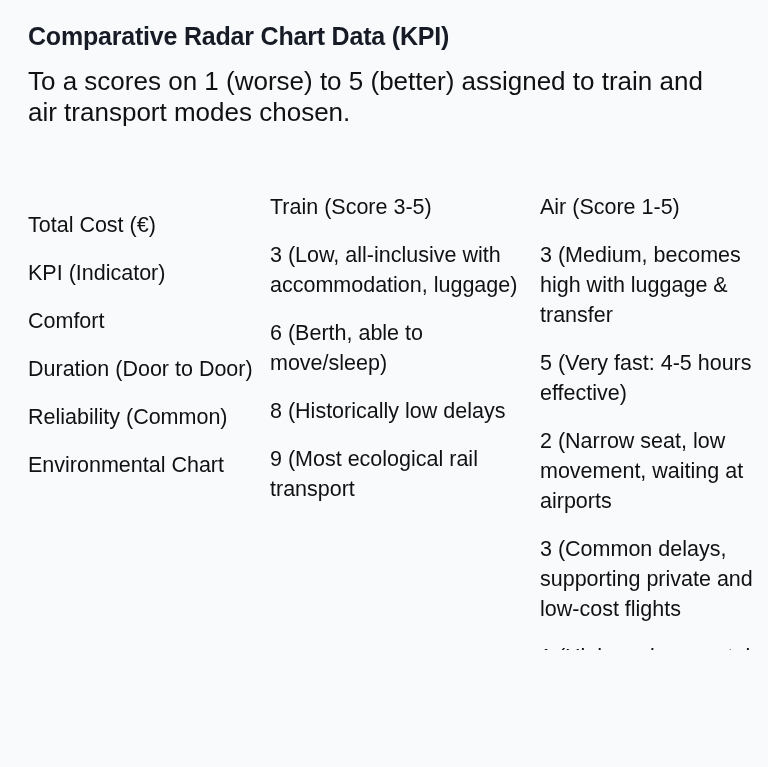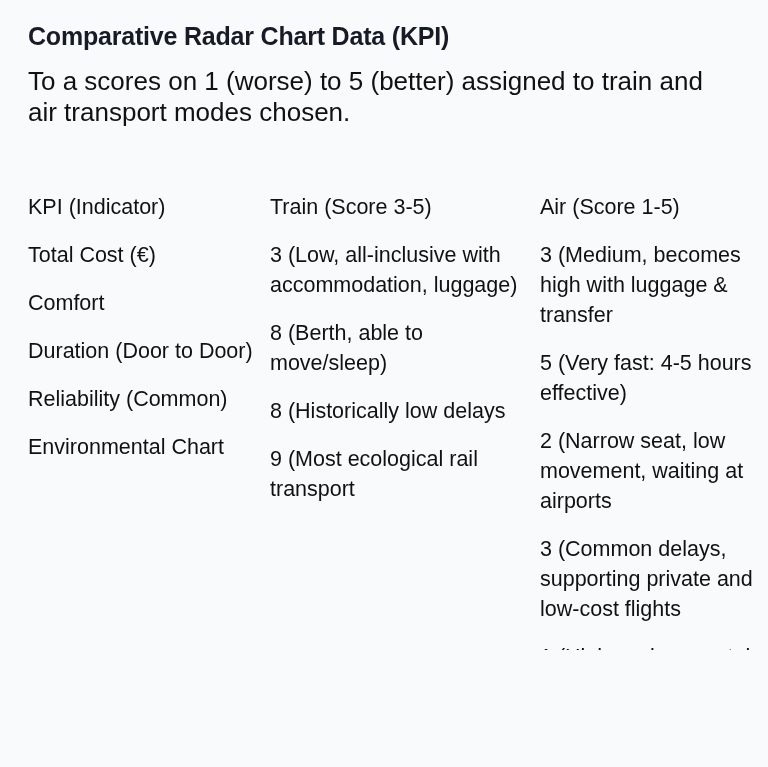--- a/index.html
+++ b/index.html
@@ -94,32 +94,32 @@
 </head>
 <body>
 
 <div class="page">
 
   <h1 class="doc-title">Comparative Radar Chart Data (KPI)</h1>
 
   <p class="doc-intro">To a scores on 1 (worse) to 5 (better) assigned to train and air transport modes chosen.</p>
 
   <div class="col col-kpi">
+    <div class="cell kpi-total">Total Cost (€)</div>
     <div class="cell col-header">KPI (Indicator)</div>
-    <div class="cell kpi-total">Total Cost (€)</div>
     <div class="cell kpi-comf">Comfort</div>
     <div class="cell kpi-dur">Duration (Door to Door)</div>
     <div class="cell kpi-rel">Reliability (Common)</div>
     <div class="cell kpi-env">Environmental Chart</div>
   </div>
 
   <div class="col col-train">
     <div class="cell col-header">Train (Score 3-5)</div>
     <div class="cell tr-total">3 (Low, all-inclusive with accommodation, luggage)</div>
-    <div class="cell tr-comf">8 (Berth, able to move/sleep)</div>
+    <div class="cell tr-comf">6 (Berth, able to move/sleep)</div>
     <div class="cell tr-rel">8 (Historically low delays</div>
     <div class="cell tr-env">9 (Most ecological rail transport</div>
   </div>
 
   <div class="col col-air">
     <div class="cell col-header">Air (Score 1-5)</div>
     <div class="cell air-total">3 (Medium, becomes high with luggage &amp; transfer</div>
     <div class="cell air-dur">5 (Very fast: 4-5 hours effective)</div>
     <div class="cell air-comf">2 (Narrow seat, low movement, waiting at airports</div>
     <div class="cell air-rel">3 (Common delays, supporting private and low-cost flights</div>

